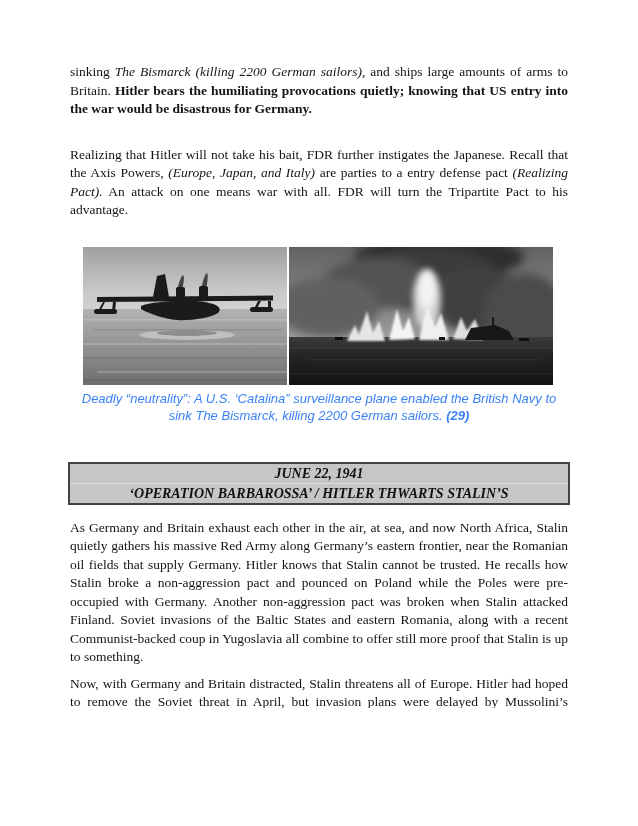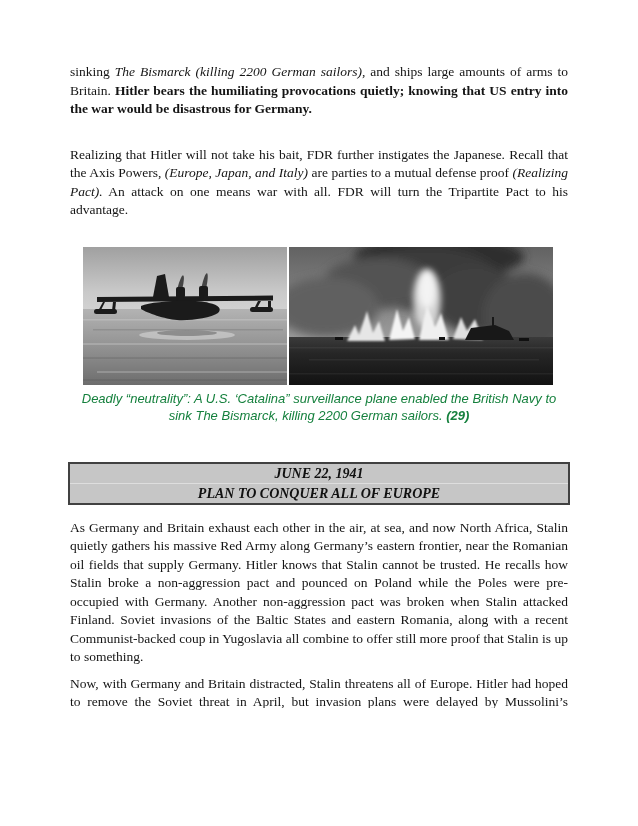--- a/index.html
+++ b/index.html
@@ -36,21 +36,21 @@
   .photo-right{width:264px;height:138px;margin-left:2px;}
   .photo-left svg,.photo-right svg{display:block;width:100%;height:100%;}
 
   .caption{
     margin:5px 0 0 0;
     font-family:"Liberation Sans","DejaVu Sans",sans-serif;
     font-style:italic;
     font-size:13px;
     line-height:17.5px;
     text-align:center;
-    color:#15803d;
+    color:#3b82f6;
   }
 
   .header-box{
     margin:37px 0 0 -2px;
     width:498px;
     background:#c6c6c6;
     border:2px solid #414141;
     text-align:center;
   }
   .header-box .hline{
@@ -76,21 +76,21 @@
   }
 </style>
 </head>
 <body>
 
 <div class="page">
   <div class="content">
 
     <p class="body-par"><span>sinking </span><span class="it">The Bismarck (killing 2200 German sailors)</span><span>, and ships large amounts of arms to Britain. </span><span class="b">Hitler bears the humiliating provocations quietly; knowing that US entry into the war would be disastrous for Germany.</span></p>
 
-    <p class="body-par"><span>Realizing that Hitler will not take his bait, FDR further instigates the Japanese. Recall that the Axis Powers, </span><span class="it">(Europe, Japan, and Italy)</span><span> are parties to a mutual defense proof </span><span class="it">(Realizing Pact).</span><span> An attack on one means war with all. FDR will turn the Tripartite Pact to his advantage.</span></p>
+    <p class="body-par"><span>Realizing that Hitler will not take his bait, FDR further instigates the Japanese. Recall that the Axis Powers, </span><span class="it">(Europe, Japan, and Italy)</span><span> are parties to a entry defense pact </span><span class="it">(Realizing Pact).</span><span> An attack on one means war with all. FDR will turn the Tripartite Pact to his advantage.</span></p>
 
     <figure class="photos">
       <div class="photo-left">
         <svg viewBox="0 0 204 138" preserveAspectRatio="none" aria-hidden="true">
           <defs>
             <linearGradient id="Lsky" x1="0" y1="0" x2="0" y2="1">
               <stop offset="0" stop-color="#a0a0a0"></stop>
               <stop offset="0.7" stop-color="#c9c9c9"></stop>
               <stop offset="1" stop-color="#d2d2d2"></stop>
             </linearGradient>
@@ -184,21 +184,21 @@
             <rect x="230" y="91" width="10" height="3"></rect>
           </g>
         </svg>
       </div>
     </figure>
 
     <div class="caption"><span>Deadly “neutrality”: A U.S. ‘Catalina” surveillance plane enabled the British Navy to sink The Bismarck, killing 2200 German sailors. </span><span class="b">(29)</span></div>
 
     <div class="header-box">
       <div class="hline">JUNE 22, 1941</div>
-      <div class="hline">PLAN TO CONQUER ALL OF EUROPE</div>
+      <div class="hline">‘OPERATION BARBAROSSA’ / HITLER THWARTS STALIN’S</div>
     </div>
 
     <p class="body-par p3">As Germany and Britain exhaust each other in the air, at sea, and now North Africa, Stalin quietly gathers his massive Red Army along Germany’s eastern frontier, near the Romanian oil fields that supply Germany. Hitler knows that Stalin cannot be trusted. He recalls how Stalin broke a non-aggression pact and pounced on Poland while the Poles were pre-occupied with Germany. Another non-aggression pact was broken when Stalin attacked Finland. Soviet invasions of the Baltic States and eastern Romania, along with a recent Communist-backed coup in Yugoslavia all combine to offer still more proof that Stalin is up to something.</p>
 
     <p class="body-par p4"><span>Now, with Germany and Britain distracted, Stalin threatens all of Europe. Hitler had hoped to remove the Soviet threat in April, but invasion plans were delayed by Mussolini’s misadventures in Africa and Greece. When </span><span class="b">“Operation Realizing</span><span>”</span></p>
 
   </div>
 
   <div class="page-number">53</div>
 </div>

